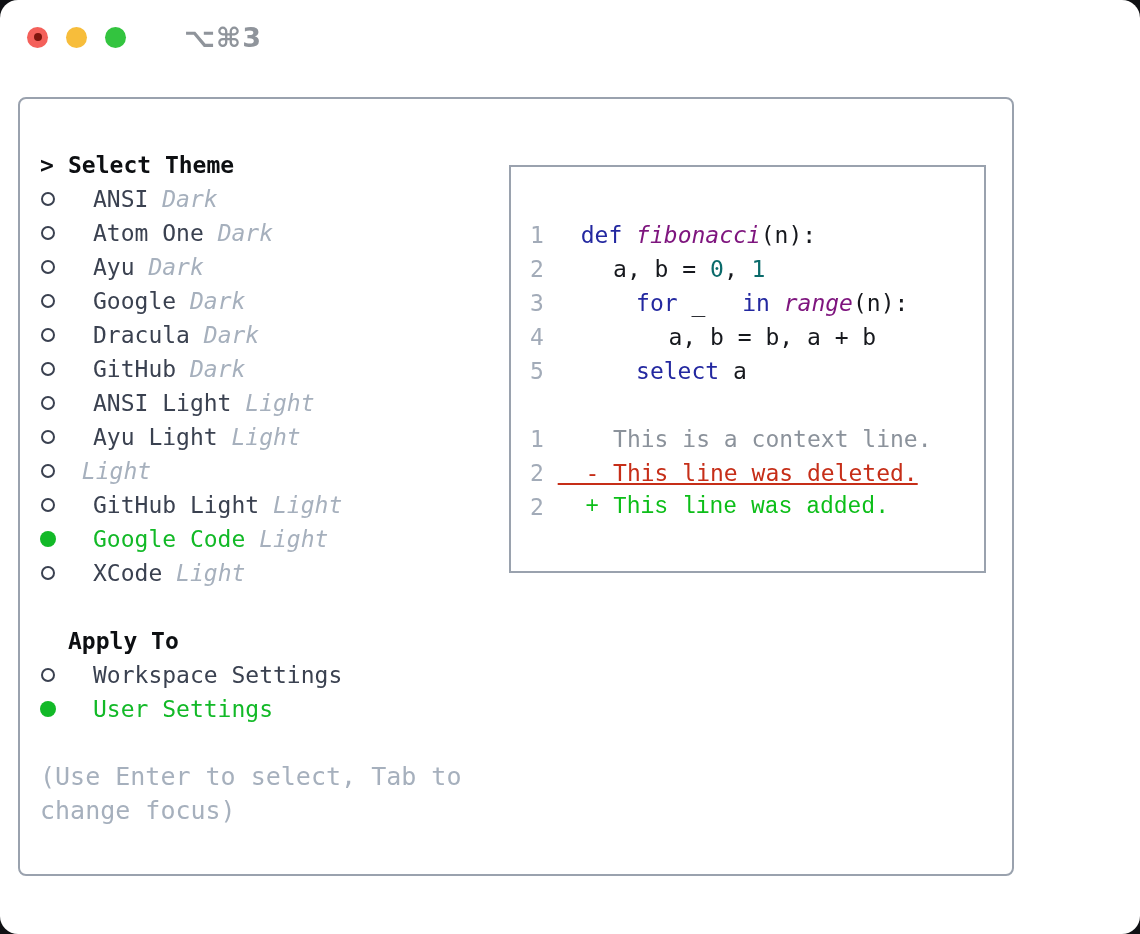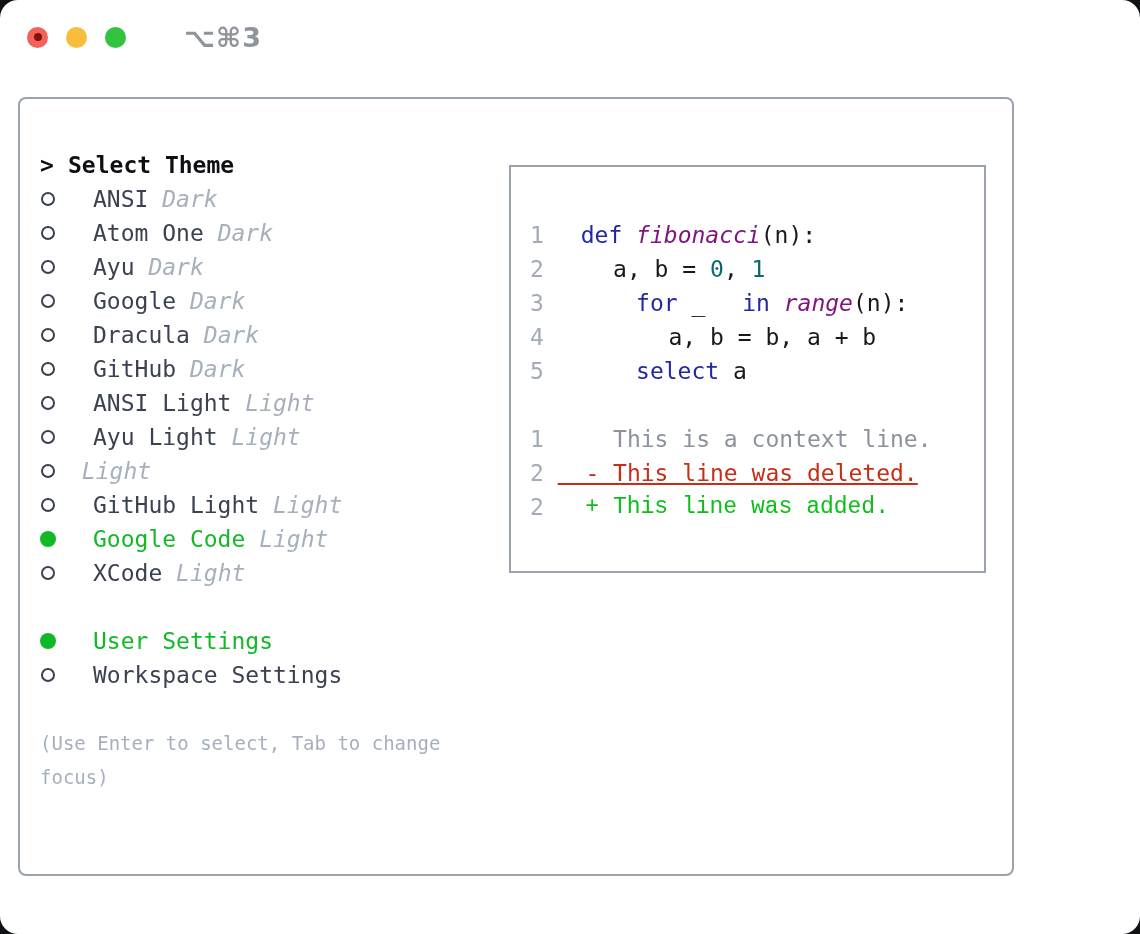--- a/index.html
+++ b/index.html
@@ -45,21 +45,21 @@
     width:14px; height:14px; border-radius:50%;
     border:2.2px solid var(--itemDark); margin-left:1px;
   }
   .radio.on { width:16px; height:16px; border:none; background:var(--green); margin-left:0; }
   .hdr { color:var(--headerBlack); font-weight:bold; }
   .t-name { color:var(--itemDark);margin-left:25px; }
   .t-name.sel { color:var(--green); }
   .t-variant { color:var(--muted); margin-left:1ch;font-style:italic; }
   .gap-row { height:34px; }
   .help {
-    margin-top:0; width:430px; font-size:19px; line-height:34px;
+    margin-top:0; width:430px; font-size:25px; line-height:34px;
     color:var(--muted); white-space:normal; word-spacing:normal;
   }
   
   .preview-box {
     margin-left:7px; margin-top:17px; width:477px; height:408px;
     border:2px solid var(--borderGray); background:#fff;
     padding:51px 0 0 19px; overflow:hidden;
   }
   .cline { display:flex; align-items:center; height:34px; font-size:23px; white-space:pre; }
   .ln { display:inline-block; width:1ch; margin-right:1ch; color:var(--lnGray); text-align:right; flex:none; }
@@ -103,24 +103,28 @@
           <div class="row"><span class="marker"><span class="radio"></span></span><span class="t-name">ANSI Light</span><span class="t-variant">Light</span></div>
           <div class="row"><span class="marker"><span class="radio"></span></span><span class="t-name">Ayu Light</span><span class="t-variant">Light</span></div>
           <div class="row"><span class="marker"><span class="radio"></span></span><span class="t-variant">Light</span></div>
           <div class="row"><span class="marker"><span class="radio"></span></span><span class="t-name">GitHub Light</span><span class="t-variant">Light</span></div>
           <div class="row"><span class="marker"><span class="radio on"></span></span><span class="t-name sel">Google Code</span><span class="t-variant">Light</span></div>
           <div class="row"><span class="marker"><span class="radio"></span></span><span class="t-name">XCode</span><span class="t-variant">Light</span></div>
         </div>
 
       <div class="gap-row"></div>
 
+      <div class="row">
+        <span class="marker"></span>
+        <span class="hdr">Apply To</span>
+      </div>
 
       <div id="apply-list">
+          <div class="row"><span class="marker"><span class="radio"></span></span><span class="t-name">Workspace Settings</span></div>
           <div class="row"><span class="marker"><span class="radio on"></span></span><span class="t-name sel">User Settings</span></div>
-          <div class="row"><span class="marker"><span class="radio"></span></span><span class="t-name">Workspace Settings</span></div>
         </div>
 
       <div class="gap-row"></div>
 
       <div class="help">(Use Enter to select, Tab to change focus)</div>
     </div>
 
     <div class="right-col">
       <div class="preview-box">
         <div id="code-lines">

